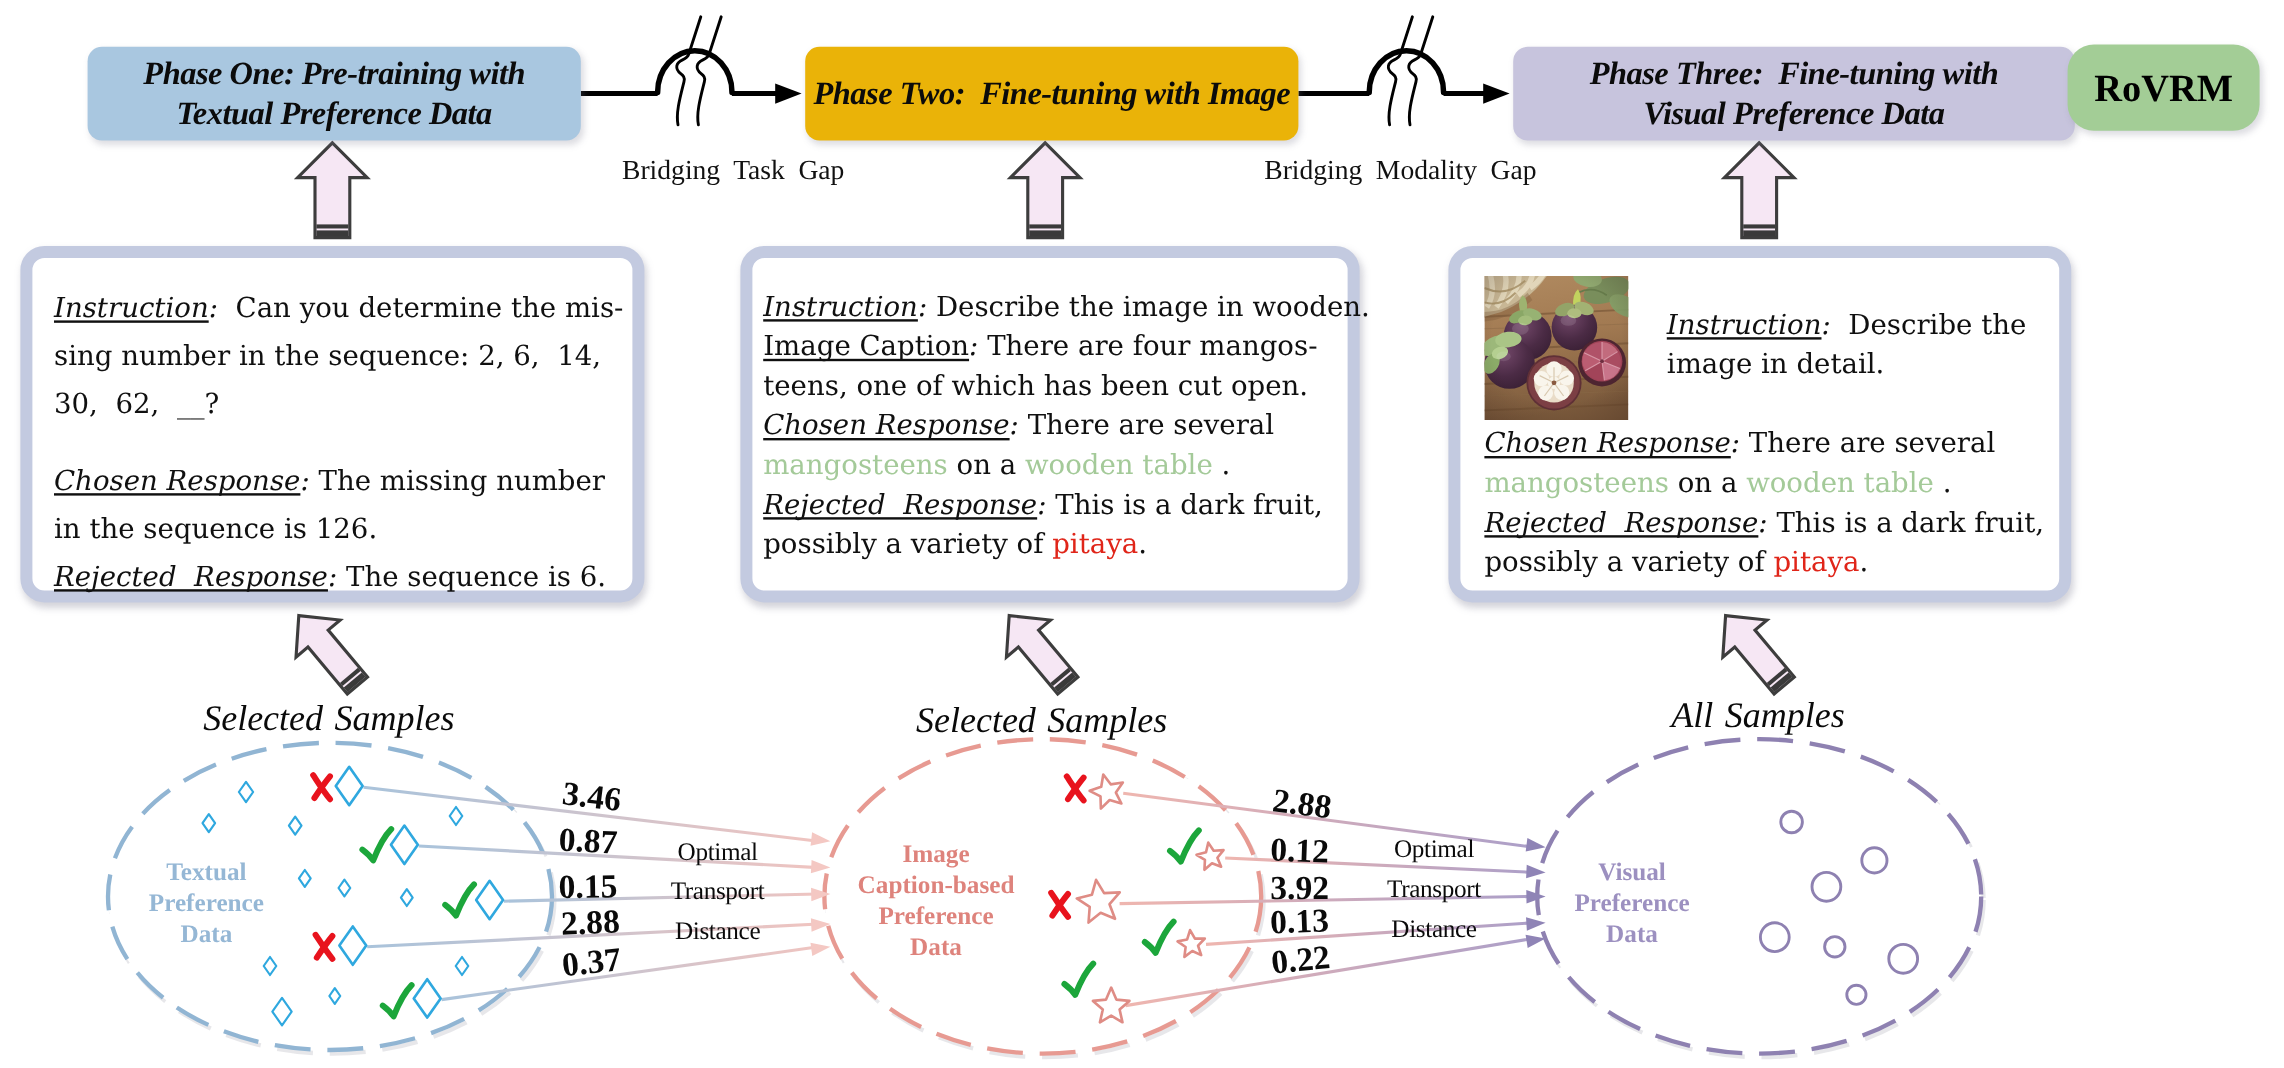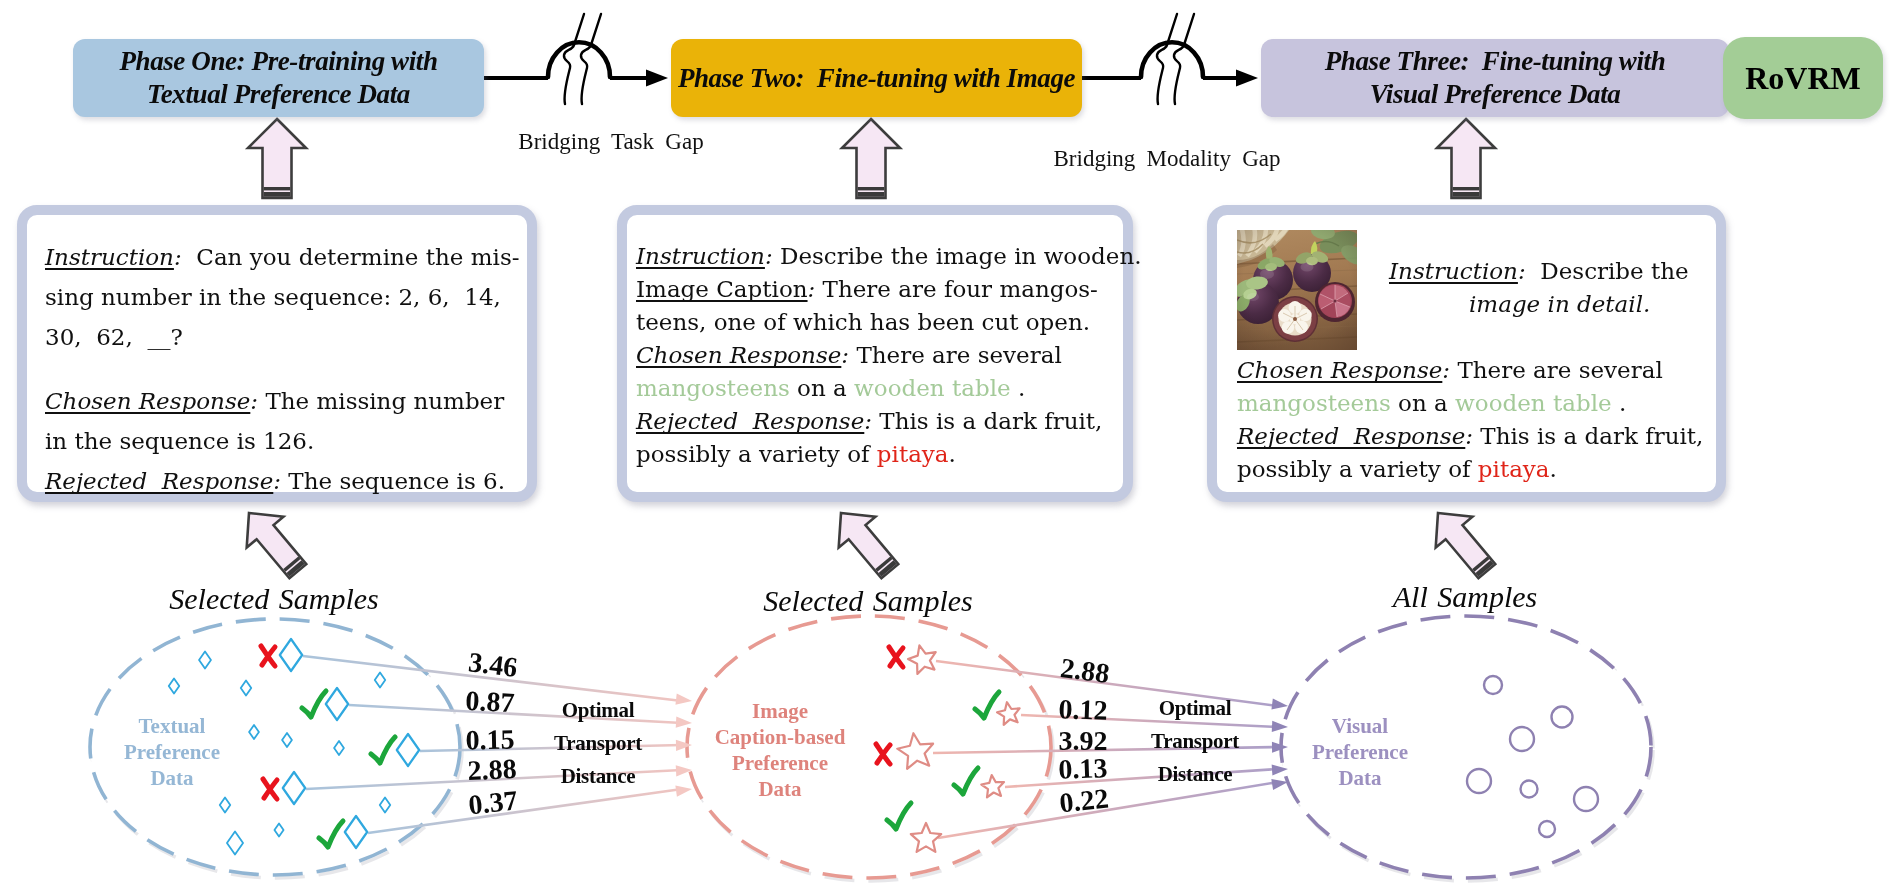--- a/index.html
+++ b/index.html
@@ -20,21 +20,21 @@
   .ex-line{position:absolute;white-space:pre;font-size:23px;color:#101010;}
   .sp-label{font-style:italic;text-decoration:underline;text-underline-offset:3px;text-decoration-thickness:1.8px;text-decoration-skip-ink:none;}
   .sp-ulabel{text-decoration:underline;text-underline-offset:3px;text-decoration-thickness:1.8px;text-decoration-skip-ink:none;margin-top:10px;}
   .sp-colon{font-style:italic;}
   .sp-green{color:#a4ca99;}
   .sp-red{color:#e02519;}
   .samples-label{position:absolute;font-family:"Liberation Serif", serif;font-size:30px;color:#0a0a0a;
                  word-spacing:2px;z-index:2;transform:translateX(-50%);white-space:pre;font-style:italic;}
   .ellipse-label{position:absolute;z-index:2;text-align:center;font-weight:bold;font-size:21px;
                  font-family:"Liberation Serif", serif;line-height:26px;transform:translate(-50%,-50%);white-space:pre;}
-  .ot-label{position:absolute;z-index:2;text-align:center;font-weight:bold;font-size:21px;letter-spacing:-0.3px;
+  .ot-label{position:absolute;z-index:2;text-align:center;font-weight:normal;font-size:21px;letter-spacing:-0.3px;
             font-family:"Liberation Serif", serif;line-height:33px;color:#0a0a0a;transform:translate(-50%,-50%);white-space:pre;}
   .dist-num{position:absolute;z-index:2;font-weight:bold;font-size:28px;color:#0a0a0a;white-space:pre;
             font-family:"Liberation Serif", serif;}
   #scene{position:absolute;left:0;top:0;z-index:1;}
   #photo3{position:absolute;z-index:3;}
   #textlayer{position:absolute;left:0;top:0;width:0;height:0;z-index:4;}
 </style>
 </head>
 <body>
 
@@ -250,26 +250,26 @@
     <div class="phase-line">Phase One: Pre-training with</div>
     <div class="phase-line">Textual Preference Data</div>
   </div>
   <div class="phase-box" style="left:671px;top:39px;width:411px;background:#eab308;">
     <div class="phase-line">Phase Two:  Fine-tuning with Image</div>
   </div>
   <div class="phase-box" style="left:1261px;top:39px;width:468px;background:#c7c4dd;">
     <div class="phase-line">Phase Three:  Fine-tuning with</div>
     <div class="phase-line">Visual Preference Data</div>
   </div>
-  <div class="rovrm-box" style="left:1723px;top:37px;width:160px;height:82px;background:#a3cd96;border-radius:22px;">
+  <div class="rovrm-box" style="left:1723px;top:37px;width:160px;height:72px;background:#a3cd96;border-radius:22px;">
     <div class="rovrm-label">RoVRM</div>
   </div>
 
   <div class="bridge-label" style="left:571px;top:129px;margin-left:40px;">Bridging Task Gap</div>
-  <div class="bridge-label" style="left:1167px;top:146px;">Bridging Modality Gap</div>
+  <div class="bridge-label" style="left:1167px;top:129px;">Bridging Modality Gap</div>
 
   <div class="example-box" style="left:17px;top:205px;width:500px;height:277px;"></div>
   <div class="example-box" style="left:617px;top:205px;width:496px;height:277px;"></div>
   <div class="example-box" style="left:1207px;top:205px;width:499px;height:277px;"></div>
 
   <svg id="photo3" style="left:1237px;top:230px;" width="120" height="120" viewBox="0 0 120 120">
     <defs>
       <radialGradient id="fruitG" cx="0.38" cy="0.28" r="1.05">
         <stop offset="0" stop-color="#73486a"></stop>
           <stop offset="0.45" stop-color="#4b2b45"></stop>
@@ -399,21 +399,21 @@
       <div class="ex-line" style="left:636px;top:309px;"><span>teens, one of which has been cut open.</span></div>
       <div class="ex-line" style="left:636px;top:342px;"><span class="sp-label">Chosen Response</span><span class="sp-colon">:</span><span> There are several</span></div>
       <div class="ex-line" style="left:636px;top:375px;"><span class="sp-green">mangosteens</span><span> on a </span><span class="sp-green">wooden table</span><span> .</span></div>
       <div class="ex-line" style="left:636px;top:408px;"><span class="sp-label">Rejected  Response</span><span class="sp-colon">:</span><span> This is a dark fruit,</span></div>
       <div class="ex-line" style="left:636px;top:441px;"><span>possibly a variety of </span><span class="sp-red">pitaya</span><span>.</span></div>
       <div class="ex-line" style="left:1237px;top:357px;"><span class="sp-label">Chosen Response</span><span class="sp-colon">:</span><span> There are several</span></div>
       <div class="ex-line" style="left:1237px;top:390px;"><span class="sp-green">mangosteens</span><span> on a </span><span class="sp-green">wooden table</span><span> .</span></div>
       <div class="ex-line" style="left:1237px;top:423px;"><span class="sp-label">Rejected  Response</span><span class="sp-colon">:</span><span> This is a dark fruit,</span></div>
       <div class="ex-line" style="left:1237px;top:456px;"><span>possibly a variety of </span><span class="sp-red">pitaya</span><span>.</span></div>
       <div class="ex-line" style="left:1389px;top:258px;"><span class="sp-label">Instruction</span><span class="sp-colon">:</span><span>  Describe the</span></div>
-      <div class="ex-line" style="left:1469px;top:291px;font-style:italic;"><span>image in detail.</span></div>
+      <div class="ex-line" style="left:1389px;top:291px;"><span>image in detail.</span></div>
       <div class="samples-label" style="left:274px;top:582px;">Selected Samples</div>
       <div class="samples-label" style="left:868px;top:584px;">Selected Samples</div>
       <div class="samples-label" style="left:1465px;top:580px;">All Samples</div>
       <div class="ellipse-label" style="left:172px;top:752px;color:#95b7d5;">Textual
 Preference
 Data</div>
       <div class="ellipse-label" style="left:780px;top:750px;color:#de837c;">Image
 Caption-based
 Preference
 Data</div>

